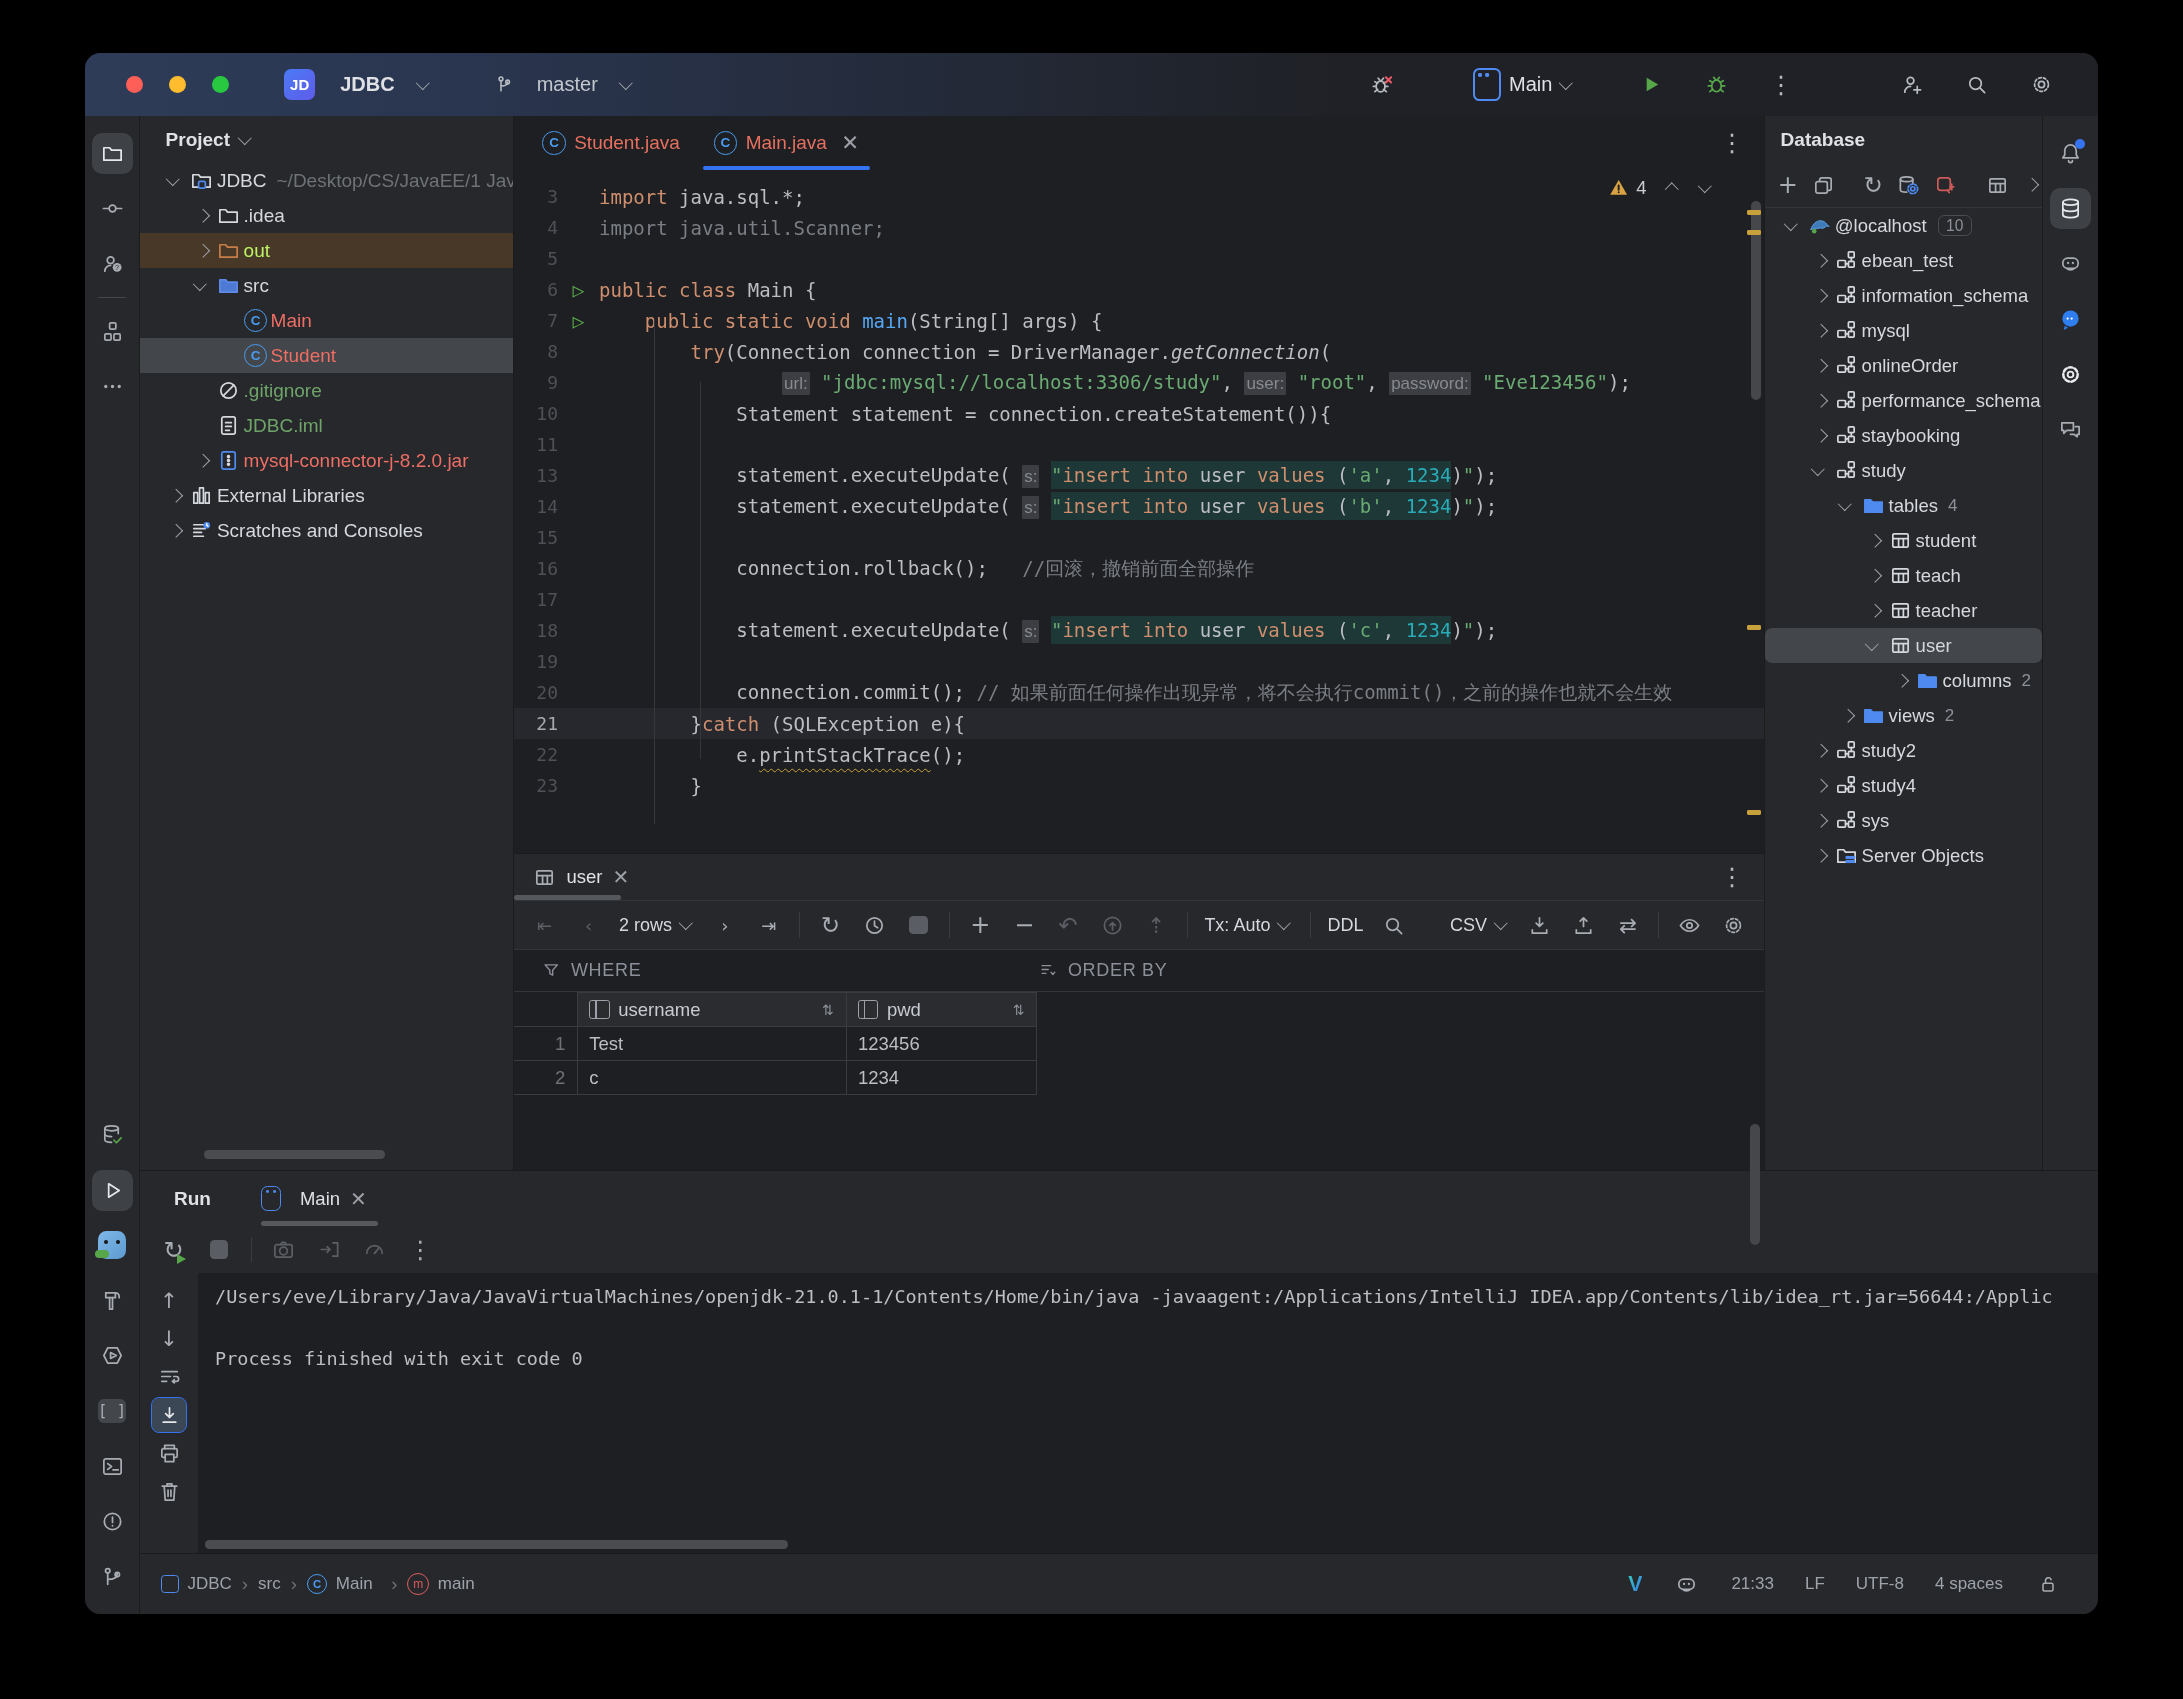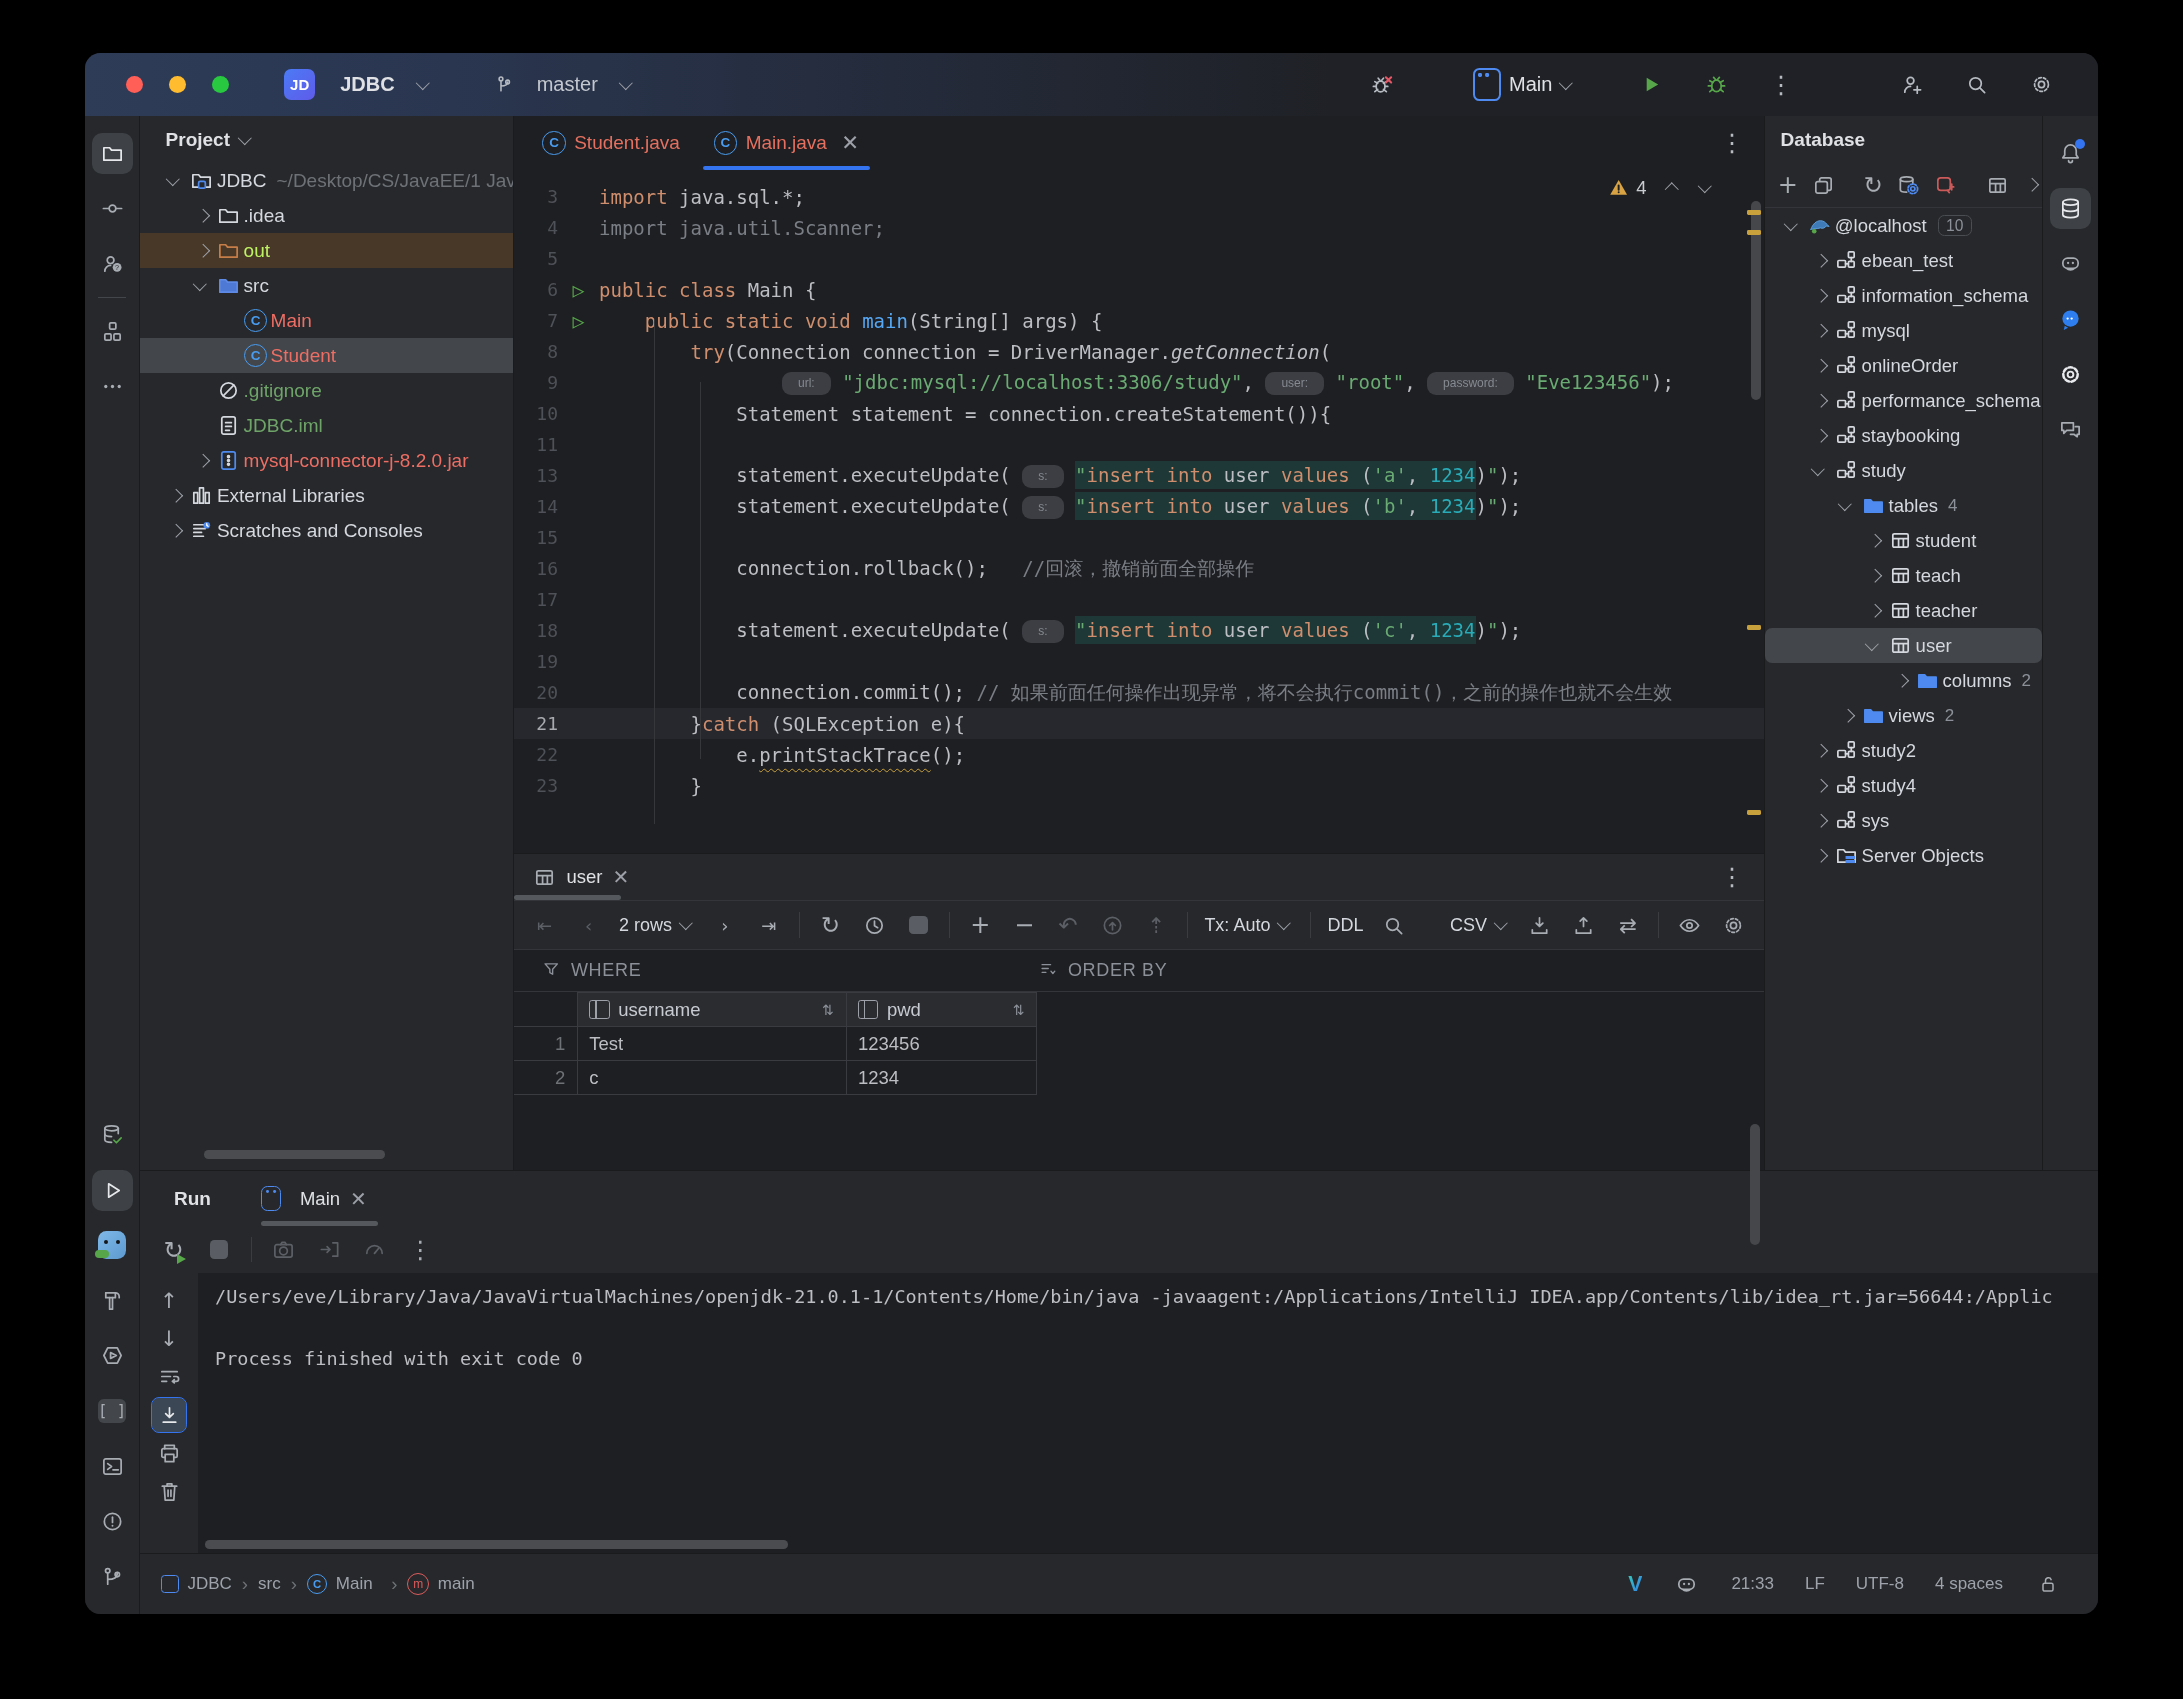--- a/index.html
+++ b/index.html
@@ -66,42 +66,42 @@
   .code-line.hl{background:#26282E;}
   .code-line .ln{width:44px;flex:0 0 44px;text-align:right;color:#4E5157;font-size:18px;}
   .code-line.hl .ln{color:#A8AAB0;}
   .code-line .gut{width:41px;flex:0 0 41px;text-align:center;color:#57A64A;font-size:20px;}
   .ct{white-space:pre;}
   .sg.kw{color:#CF8E6D}.sg.p{color:#BCBEC4}.sg.str{color:#6AAB73}.sg.num{color:#2AACB8}
   .sg.cmt{color:#7A7E85}.sg.gray{color:#7A7E85}.sg.fn{color:#56A8F5}
   .sg.it{color:#BCBEC4;font-style:italic}
   .sg.sq{background:#1D3836;padding:2.8px 0;}
   .sg.wavy{color:#BCBEC4;text-decoration:underline wavy #C8A03C 1.4px;text-underline-offset:5.7px;}
-  .sg.inlay{display:inline-block;background:#3C3E43;color:#868A91;border-radius:9px;padding:0 16px;
-    font-size:12px;line-height:23px;vertical-align:middle;font-family:"Liberation Sans",sans-serif;}
+  .sg.inlay{display:inline-block;background:#3C3E43;color:#868A91;border-radius:1px;padding:0 2px;
+    font-size:17px;line-height:23px;vertical-align:middle;font-family:"Liberation Sans",sans-serif;}
   .guide{position:absolute;width:0.7px;background:#35373B;}
   .inspect{position:absolute;top:7.1px;right:50px;display:flex;align-items:center;gap:18.5px;color:#C9CCD1;font-size:18.5px;font-family:"Liberation Sans",sans-serif;}
   .vthumb{position:absolute;width:10px;border-radius:5px;background:#45474B;}
   .mark{position:absolute;width:14.2px;height:5px;border-radius:1.4px;background:#C8A03C;right:2.8px;}
   
   .table-panel{height:316px;flex:0 0 auto;border-top:0.7px solid #1A1B1D;display:flex;flex-direction:column;background:#26282B;}
   .tw-tabs{height:46px;display:flex;align-items:center;padding-left:17px;position:relative;color:#DFE1E5;font-size:18.5px;}
   .tw-tabs .close{color:#9DA0A8;font-size:20px;margin-left:10px;}
   .tw-tabs .kebab{position:absolute;right:20px;}
   .tabthumb{position:absolute;left:0;bottom:0;width:107px;height:5px;border-radius:2.8px;background:#55585C;}
   .tw-toolbar{height:48px;display:flex;align-items:center;padding:0 17px;gap:17px;border-top:0.7px solid #33353A;color:#A8ACB3;font-size:18px;}
   .tw-toolbar .lbl{color:#D5D8DE;display:flex;align-items:center;}
   .tw-toolbar .sep{width:0.7px;height:25.6px;background:#3A3C3F;}
   .tw-toolbar .sp{flex:1}
   .tbico{display:inline-flex;align-items:center;justify-content:center;width:27px;height:27px;color:#A8ACB3;}
   .tbico.dis{color:#5C5F65}
   .g{font-family:"DejaVu Sans",sans-serif;}
   .stopsq{width:18.5px;height:18.5px;border-radius:4.3px;background:#5A5D63;display:inline-block;}
   .filters{height:41px;display:flex;align-items:center;background:#1E1F22;color:#8C9099;font-size:18px;letter-spacing:0.7px;border-top:0.7px solid #33353A;}
-  .filters .fblock{display:flex;gap:10px;}
+  .filters .fblock{display:flex;align-items:center;gap:10px;}
   .grid-wrap{flex:1;background:#1E1F22;position:relative;border-top:0.7px solid #33353A;}
   table.grid{border-collapse:collapse;font-size:18.5px;color:#BCBEC4;margin-left:0;}
   .grid th,.grid td{border:0.7px solid #393B40;height:33px;padding:0 11.4px;font-weight:normal;text-align:left;}
   .grid th{background:#2A2C30;color:#C7CAD1;}
   .grid th .hwrap{display:flex;align-items:center;gap:8.5px;}
   .grid td.rn,.grid th.rn{width:40px;text-align:right;color:#6E7277;border-left:none;background:transparent;}
   .grid th.rn{background:transparent;border-top:none;border-left:none;}
   .colic{width:18.5px;height:17px;border:1.4px solid #9DA0A8;border-radius:2.8px;position:relative;display:inline-block;}
   .colic:after{content:"";position:absolute;left:5px;top:0;bottom:0;width:1.4px;background:#9DA0A8;}
   .sorts{color:#8C9099;font-size:14.2px;margin-left:auto;}

